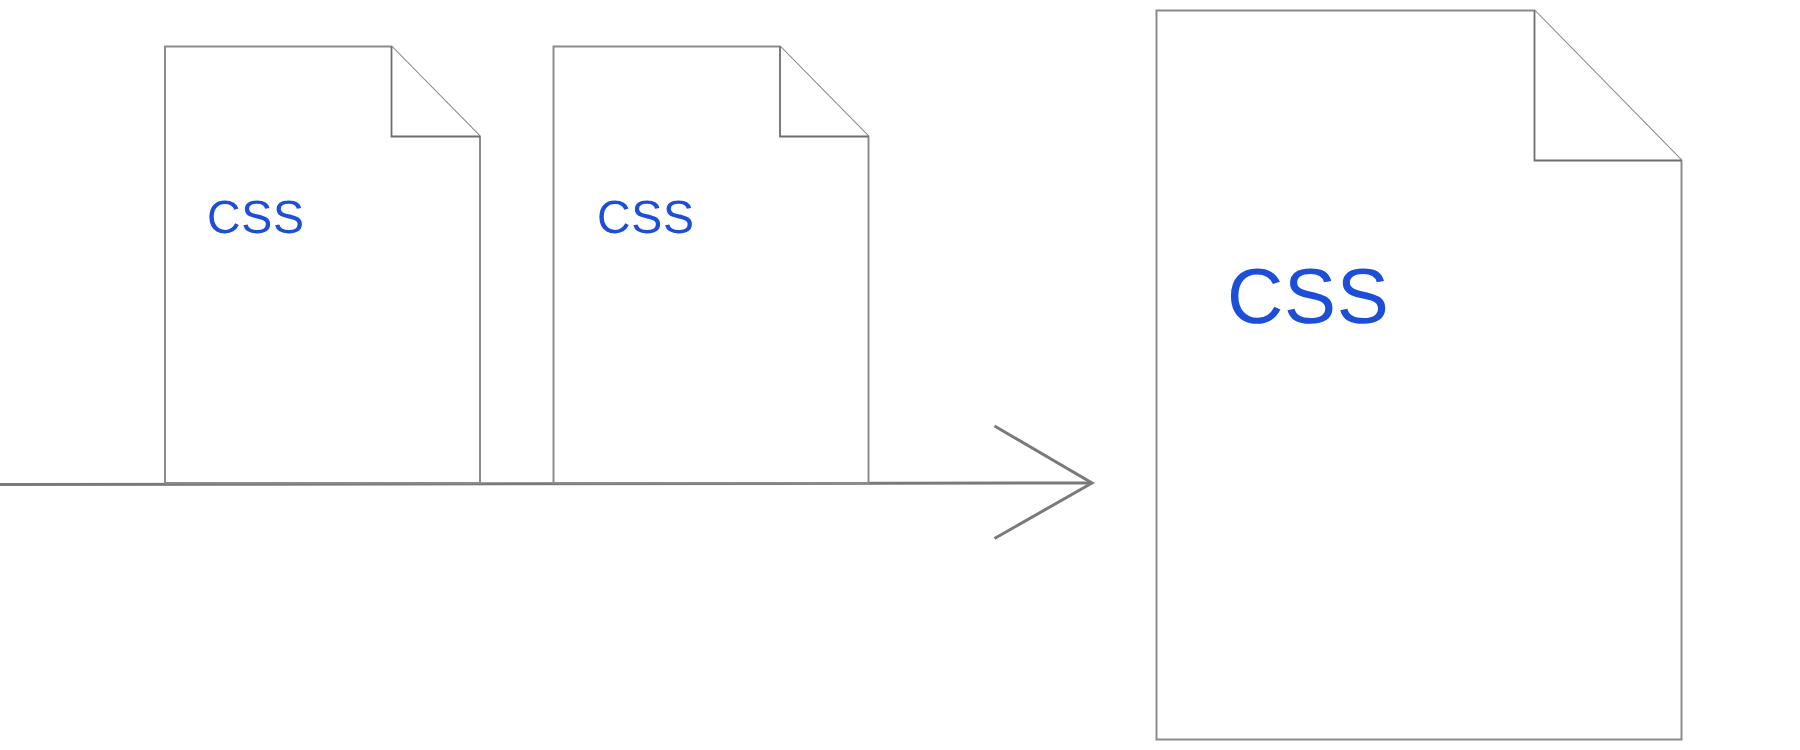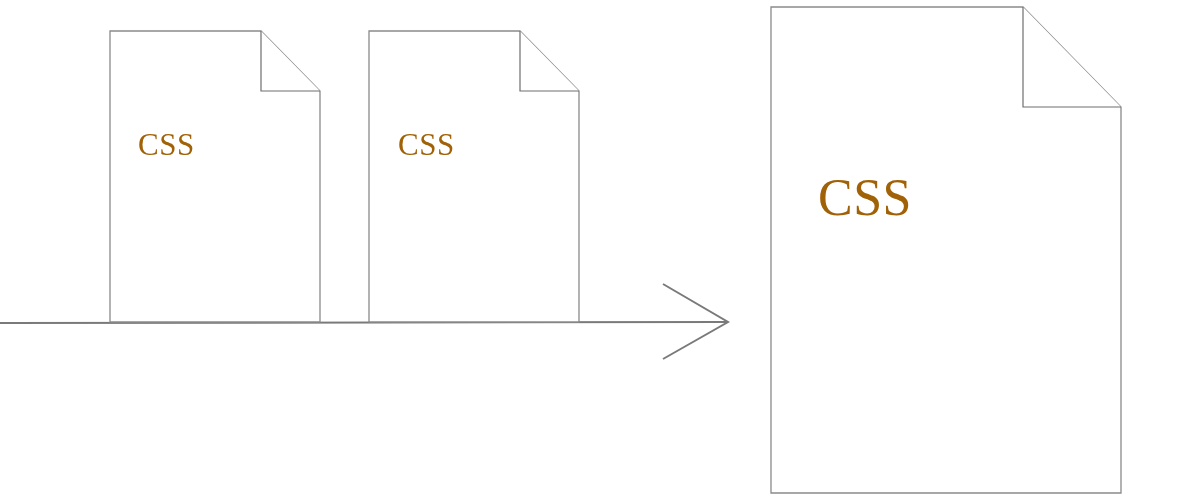--- a/index.html
+++ b/index.html
@@ -3,22 +3,22 @@
   <meta charset="utf-8">
   <style>
     html, body { margin: 0; padding: 0; background: #ffffff; }
     body { width: 1200px; height: 500px; overflow: hidden; position: relative; }
     svg#diagram { position: absolute; left: 0; top: 0; }
     .doc-outline { fill: #ffffff; stroke: #8a8a8a; stroke-width: 1.3; }
     .doc-fold { fill: #ffffff; stroke: #6e6e6e; stroke-width: 1.2; }
     .arrow-line { stroke: #7a7a7a; stroke-width: 2; fill: none; }
     .doc-label {
       position: absolute;
-      font-family: Liberation Serif, serif;
-      color: #a16207;
+      font-family: Liberation Sans, sans-serif;
+      color: #1d4ed8;
       font-weight: 300;
       letter-spacing: 0.5px;
       white-space: nowrap;
     }
     .label-small { font-size: 31px; }
     .label-large { font-size: 52px; }
   </style>
 </head>
 <body>
 

